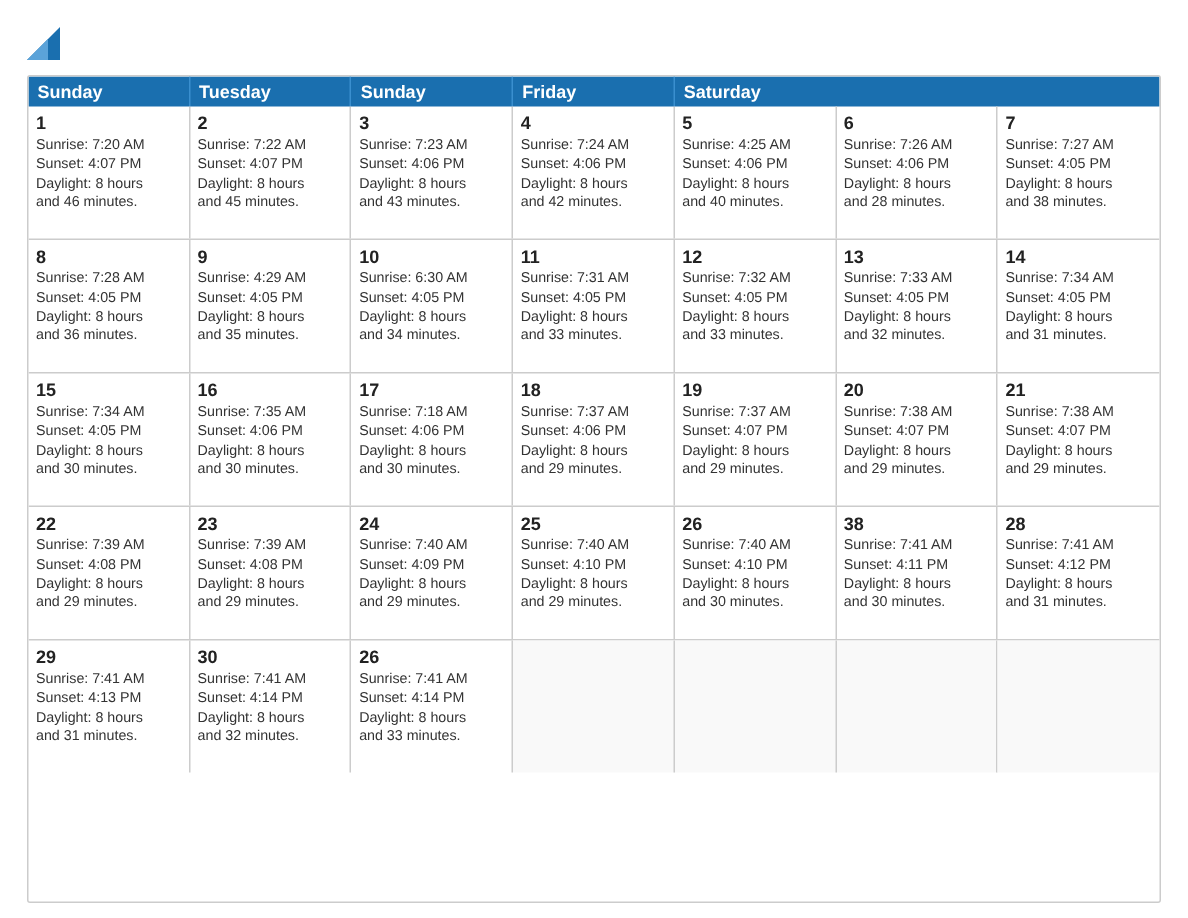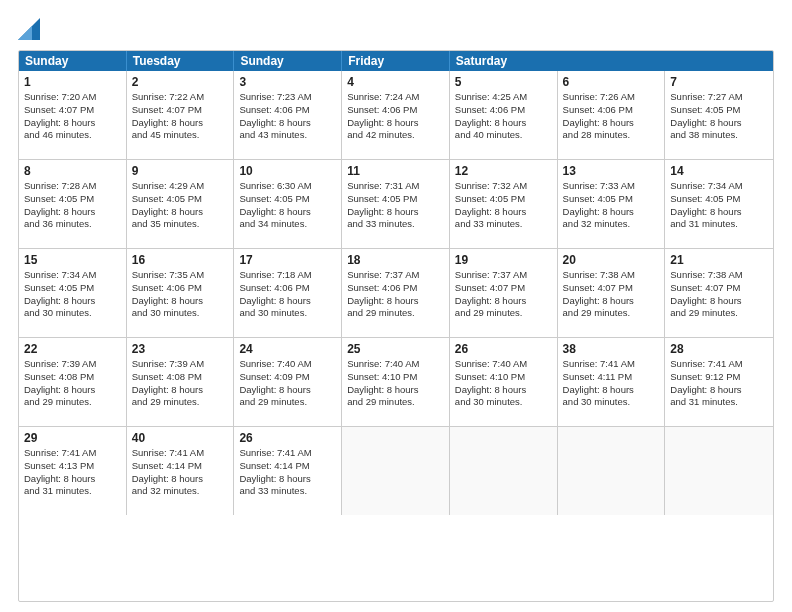--- a/index.html
+++ b/index.html
@@ -327,35 +327,35 @@
           <div class="cal-cell">
             <span class="day-num">38</span>
             <span class="cell-line">Sunrise: 7:41 AM</span>
             <span class="cell-line">Sunset: 4:11 PM</span>
             <span class="cell-line">Daylight: 8 hours</span>
             <span class="cell-line">and 30 minutes.</span>
           </div>
           <div class="cal-cell">
             <span class="day-num">28</span>
             <span class="cell-line">Sunrise: 7:41 AM</span>
-            <span class="cell-line">Sunset: 9:12 PM</span>
+            <span class="cell-line">Sunset: 4:12 PM</span>
             <span class="cell-line">Daylight: 8 hours</span>
             <span class="cell-line">and 31 minutes.</span>
           </div>
         </div>
         <div class="cal-week">
           <div class="cal-cell">
             <span class="day-num">29</span>
             <span class="cell-line">Sunrise: 7:41 AM</span>
             <span class="cell-line">Sunset: 4:13 PM</span>
             <span class="cell-line">Daylight: 8 hours</span>
             <span class="cell-line">and 31 minutes.</span>
           </div>
           <div class="cal-cell">
-            <span class="day-num">40</span>
+            <span class="day-num">30</span>
             <span class="cell-line">Sunrise: 7:41 AM</span>
             <span class="cell-line">Sunset: 4:14 PM</span>
             <span class="cell-line">Daylight: 8 hours</span>
             <span class="cell-line">and 32 minutes.</span>
           </div>
           <div class="cal-cell">
             <span class="day-num">26</span>
             <span class="cell-line">Sunrise: 7:41 AM</span>
             <span class="cell-line">Sunset: 4:14 PM</span>
             <span class="cell-line">Daylight: 8 hours</span>

